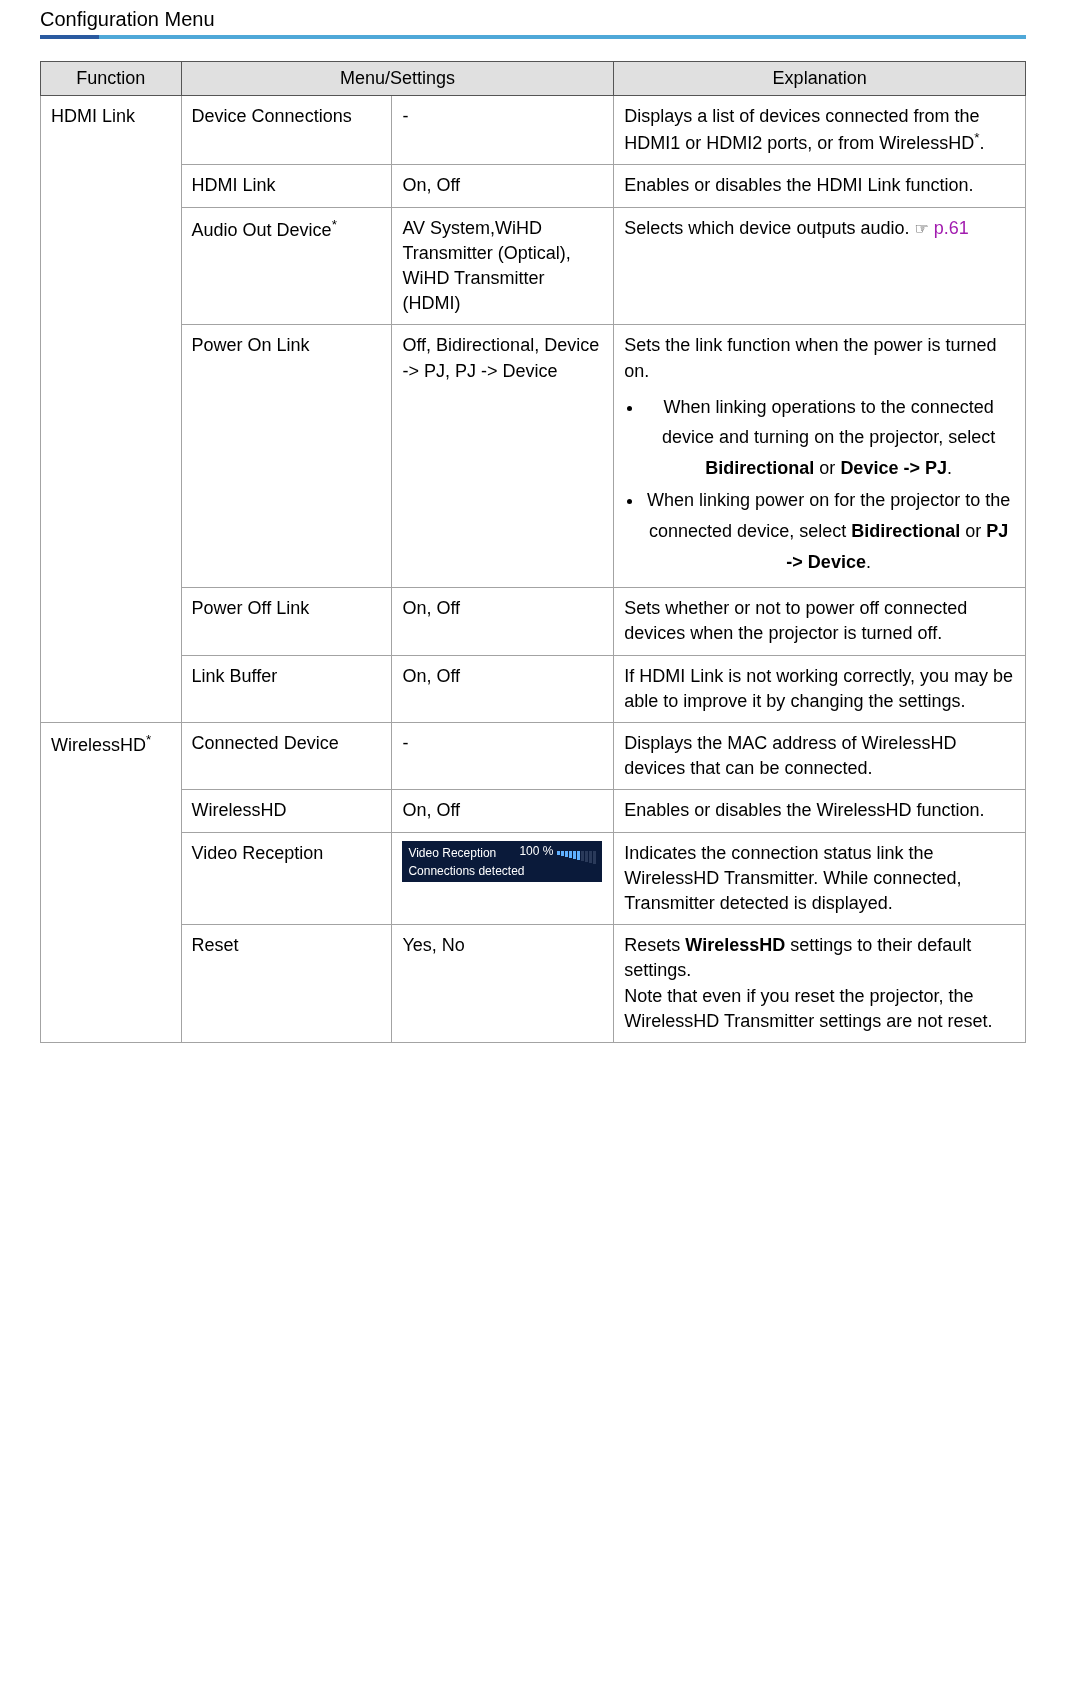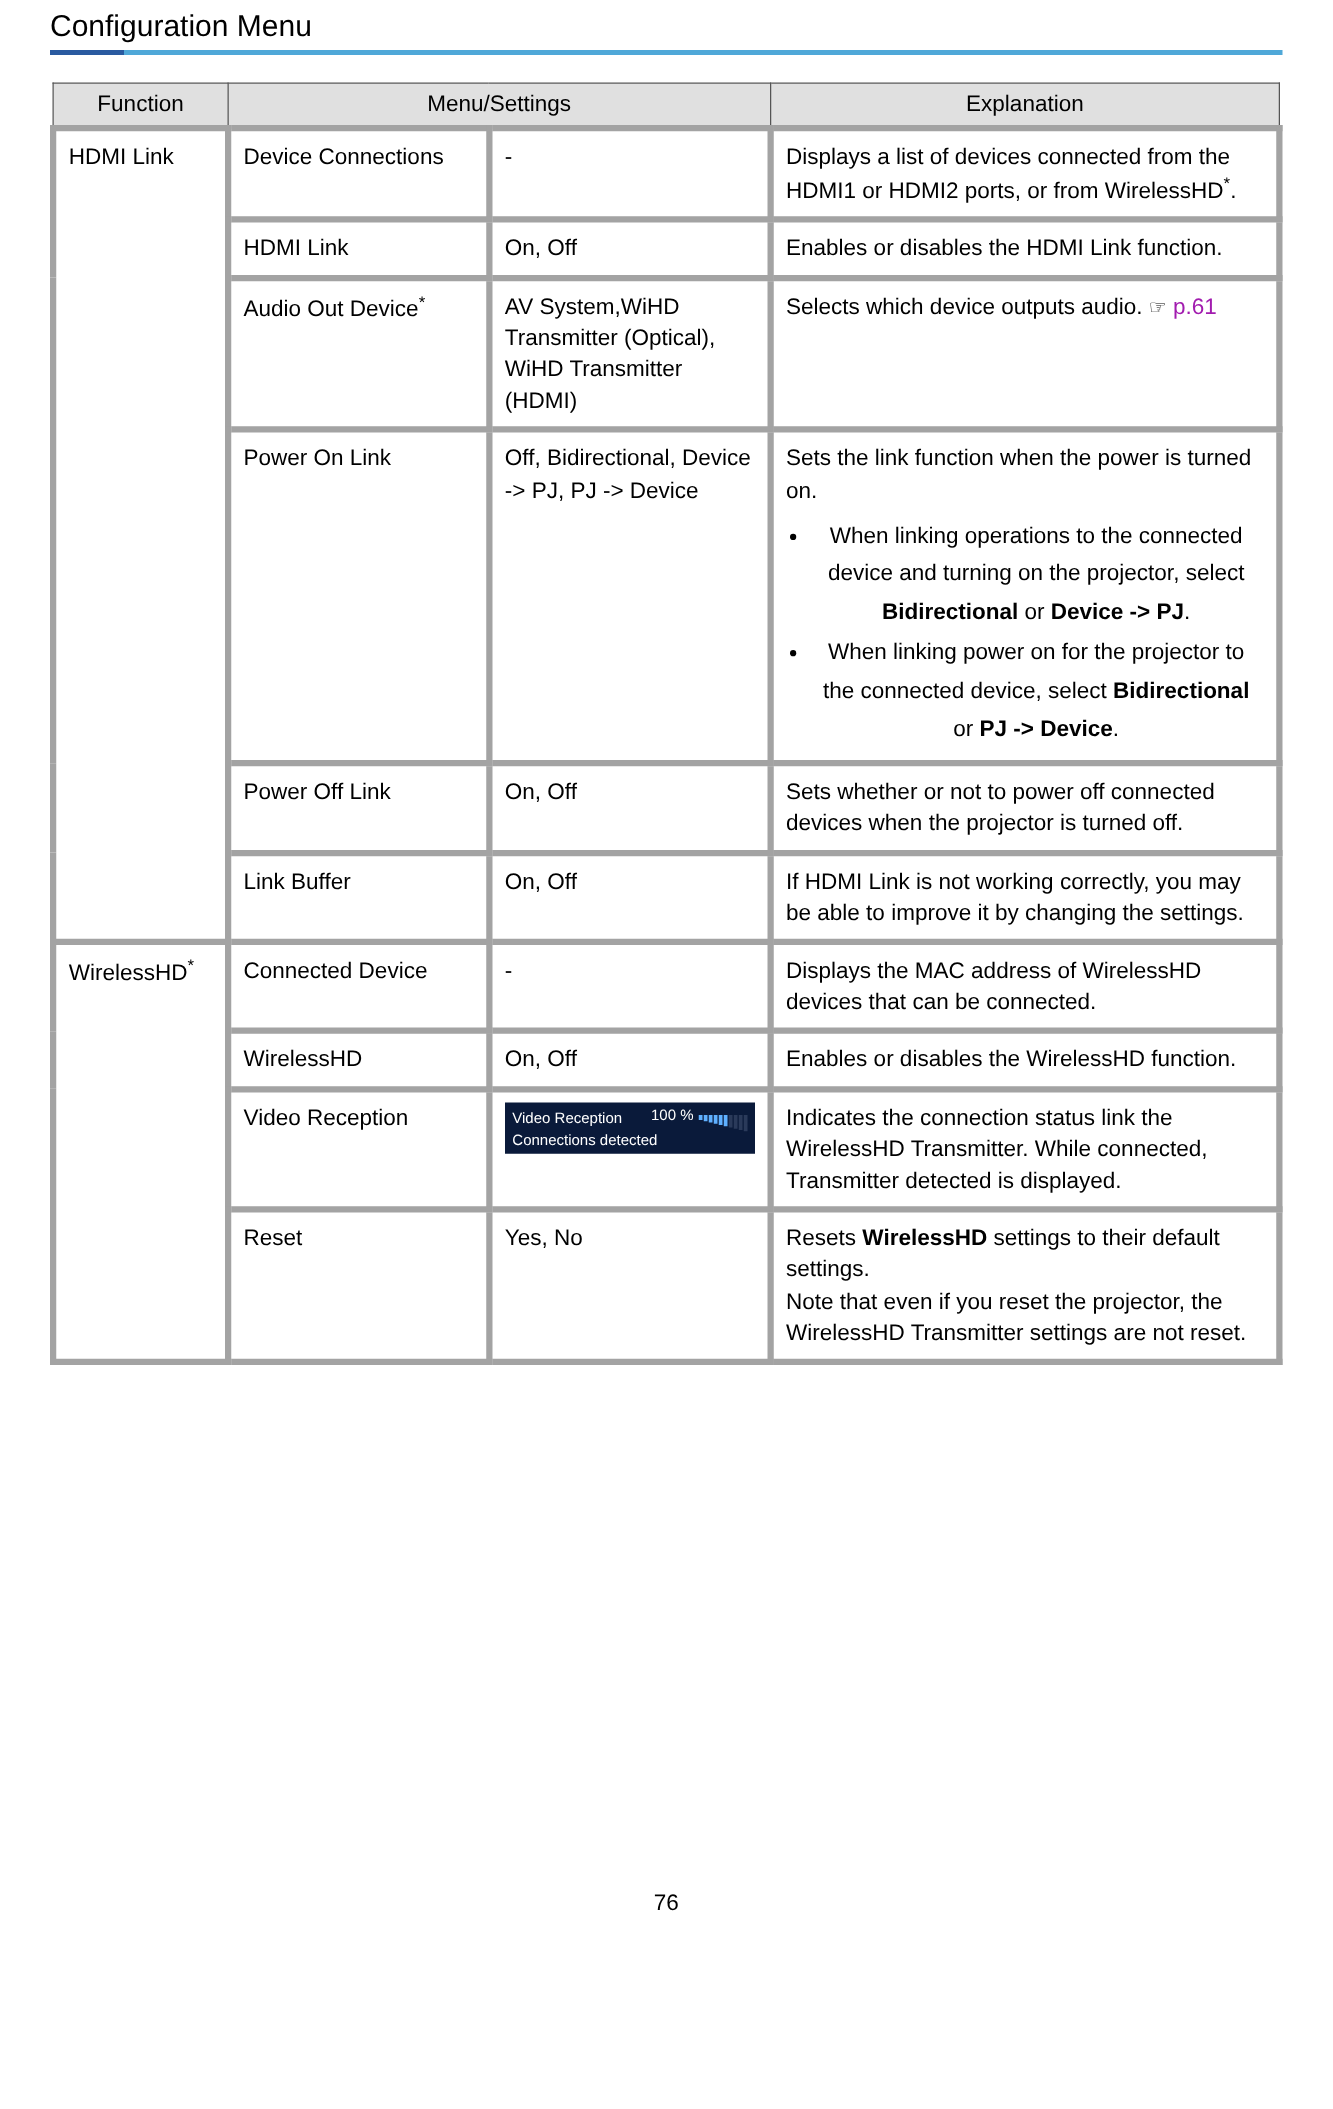--- a/index.html
+++ b/index.html
@@ -8,41 +8,41 @@
     padding: 0;
     font-family: "Segoe UI", Arial, sans-serif;
     width: 1066px;
     background: #fff;
     color: #000;
   }
   .page {
     padding: 0 40px 40px 40px;
   }
   .header {
-    font-size: 24px;
+    font-size: 20px;
     padding: 8px 0 4px 0;
     margin-bottom: 22px;
     border-bottom: 4px solid;
     border-image: linear-gradient(to right, #2a5aa0 0, #2a5aa0 60px, #4fa8d8 60px, #4fa8d8 100%) 1;
   }
   table.config {
     border-collapse: collapse;
     width: 100%;
     margin-top: 20px;
     font-size: 18px;
   }
   table.config th {
     background: #e0e0e0;
     border: 1px solid #555;
     padding: 6px 10px;
     font-weight: normal;
     text-align: center;
   }
   table.config td {
-    border: 5px solid #a3a3a3;
+    border: 1px solid #a3a3a3;
     padding: 8px 10px;
     vertical-align: top;
     line-height: 1.4;
   }
   .col-func { width: 140px; }
   .col-menu1 { width: 210px; }
   .col-menu2 { width: 220px; }
   .col-expl  { width: 410px; }
   ul.bullets {
     margin: 8px 0 0 0;
@@ -183,14 +183,13 @@
           <td>Indicates the connection status link the WirelessHD Transmitter. While connected, Transmitter detected is displayed.</td>
         </tr>
         <tr>
           <td>Reset</td>
           <td>Yes, No</td>
           <td>Resets <b>WirelessHD</b> settings to their default settings.<br>Note that even if you reset the projector, the WirelessHD Transmitter settings are not reset.</td>
         </tr>
       </tbody>
   </table>
 
-  <div class="footer">76</div>
 </div>
 
 </body></html>

